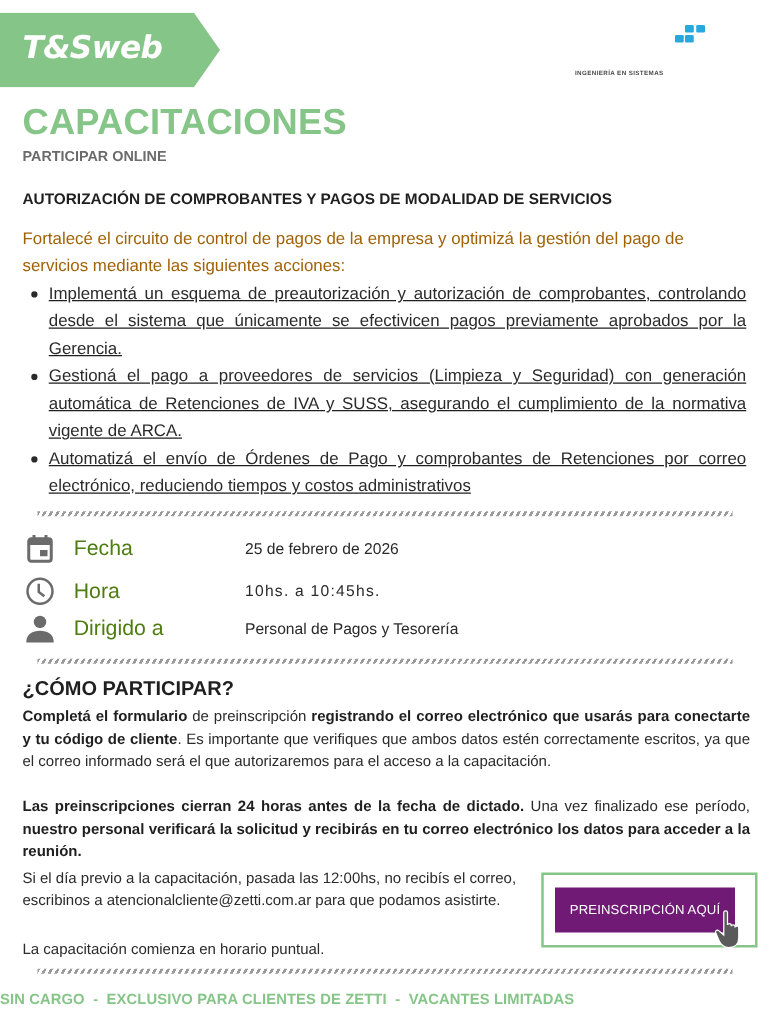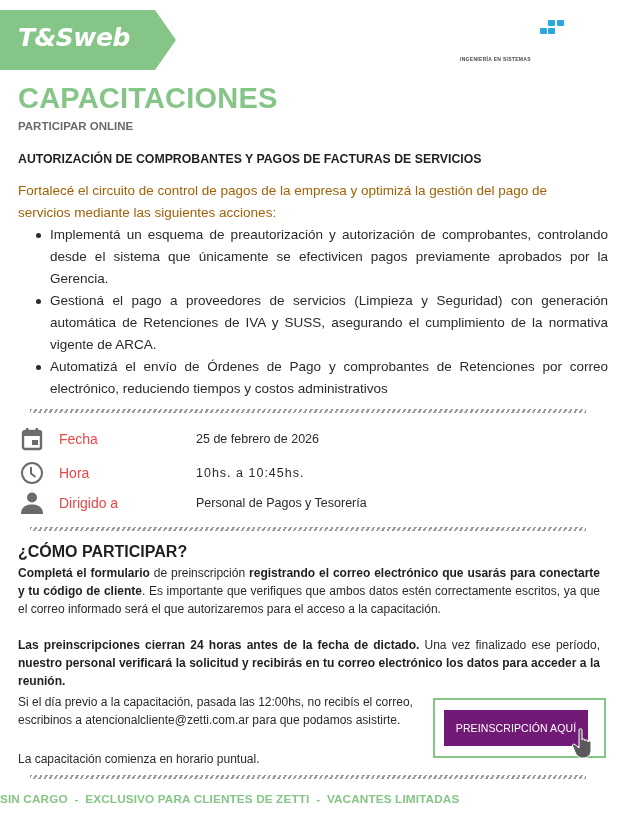--- a/index.html
+++ b/index.html
@@ -40,39 +40,39 @@
 
   .course-title {
     position: absolute; left: 18px; top: 152px;
     font-size: 12.3px; font-weight: bold; color: #1f1f1f; white-space: nowrap;
   }
   .intro {
     position: absolute; left: 18px; top: 180px; width: 580px;
     font-size: 13.5px; line-height: 22px; color: #a16207;
   }
   .bullets {
-    position: absolute; left: 32px; top: 224px; width: 576px; list-style: none;
+    position: absolute; left: 21px; top: 224px; width: 576px; list-style: none; text-decoration: underline;
   }
   .bullets li {
     position: relative; padding-left: 18px;
     font-size: 13.5px; line-height: 22px; color: #2a2a2a; text-align: justify;
   }
   .bullets li::before {
     content: ""; position: absolute; left: 4px; top: 9px;
     width: 5px; height: 5px; border-radius: 50%; background: #2a2a2a;
   }
 
   .divider {
     position: absolute; left: 30px; width: 556px; height: 4px;
     background: repeating-linear-gradient(120deg, #9a9a9a 0 2px, transparent 2px 4.5px);
   }
 
   .info-row { position: absolute; left: 20px; height: 26px; display: flex; align-items: center; }
   .info-icon { width: 24px; height: 24px; display: flex; align-items: center; justify-content: center; }
-  .info-label { position: absolute; left: 39px; font-size: 14px; color: #ef4444; white-space: nowrap; }
+  .info-label { position: absolute; left: 39px; font-size: 17px; color: #4d7c0f; white-space: nowrap; }
   .info-value { position: absolute; left: 148px; font-size: 12.5px; color: #2a2a2a; white-space: nowrap; margin-left: 28px; }
   .info-value.spaced { letter-spacing: 1px; }
 
   .how-title {
     position: absolute; left: 18px; top: 543px;
     font-size: 16px; font-weight: bold; color: #1f1f1f;
   }
   .para {
     position: absolute; left: 18px; width: 582px;
     font-size: 12px; line-height: 18px; color: #2a2a2a; text-align: justify;
@@ -108,21 +108,21 @@
   <span class="logo-sq" style="left:90px;top:2px;"></span>
   <span class="logo-sq" style="left:99px;top:2px;"></span>
   <span class="logo-sq" style="left:90px;top:10px;"></span>
   <span class="logo-sq" style="left:82px;top:10px;"></span>
   <span class="logo-sub">INGENIERÍA EN SISTEMAS</span>
 </div>
 
 <h1 class="page-title">CAPACITACIONES</h1>
 <div class="page-sub">PARTICIPAR ONLINE</div>
 
-<h2 class="course-title">AUTORIZACIÓN DE COMPROBANTES Y PAGOS DE FACTURAS DE SERVICIOS</h2>
+<h2 class="course-title">AUTORIZACIÓN DE COMPROBANTES Y PAGOS DE MODALIDAD DE SERVICIOS</h2>
 <p class="intro">Fortalecé el circuito de control de pagos de la empresa y optimizá la gestión del pago de servicios mediante las siguientes acciones:</p>
 <ul class="bullets">
   <li>Implementá un esquema de preautorización y autorización de comprobantes, controlando desde el sistema que únicamente se efectivicen pagos previamente aprobados por la Gerencia.</li>
   <li>Gestioná el pago a proveedores de servicios (Limpieza y Seguridad) con generación automática de Retenciones de IVA y SUSS, asegurando el cumplimiento de la normativa vigente de ARCA.</li>
   <li>Automatizá el envío de Órdenes de Pago y comprobantes de Retenciones por correo electrónico, reduciendo tiempos y costos administrativos</li>
 </ul>
 
 <div class="divider" style="top:409px;"></div>
 
 <div class="info-row" style="top:426px;">

